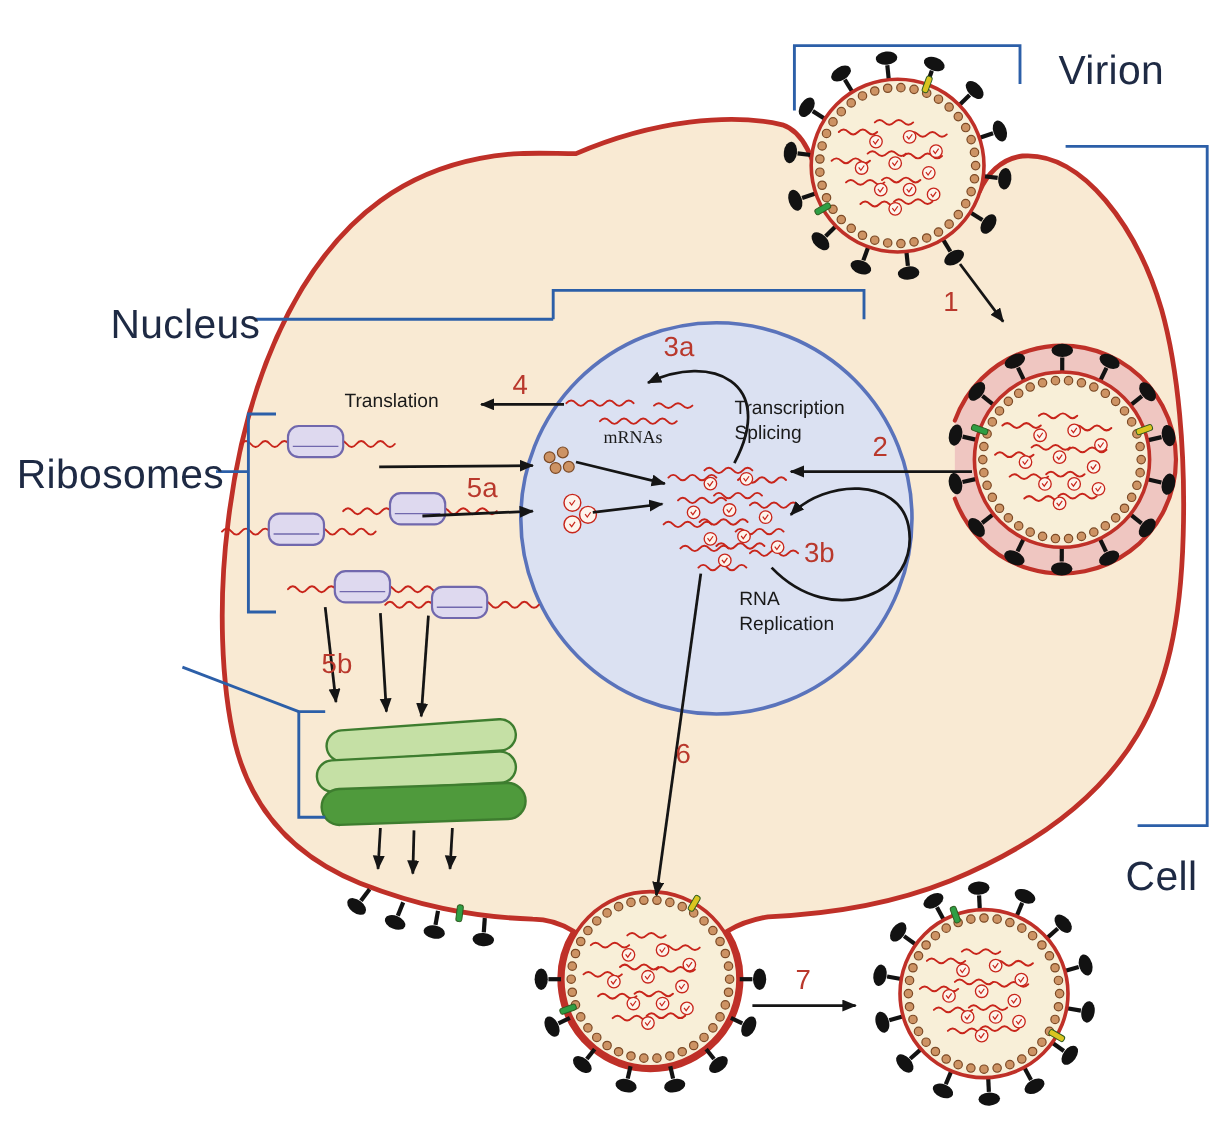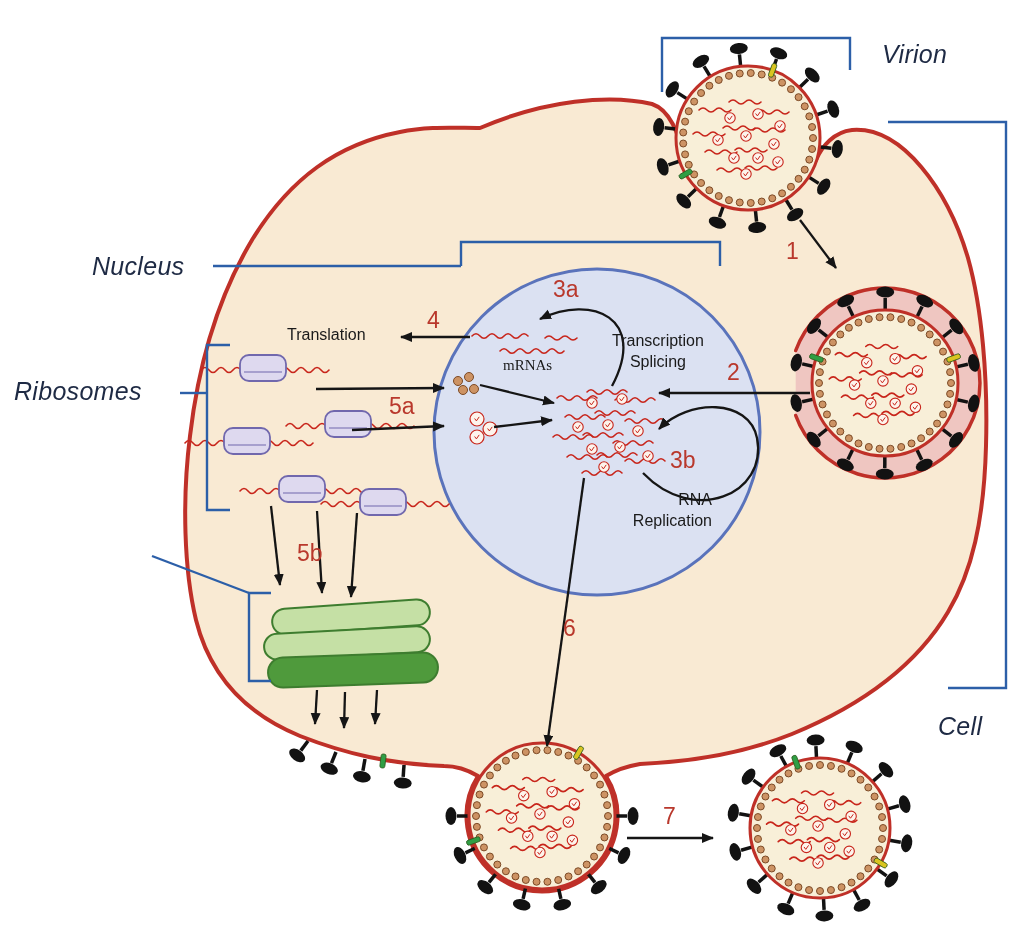--- a/index.html
+++ b/index.html
@@ -1,24 +1,24 @@
 <!DOCTYPE html>
 <html style="--step: #b9382c; --label: #1e2a44; --text: #1a1a1a;"><head>
 <meta charset="utf-8">
 <style>
   html,body{margin:0;padding:0;background:#ffffff;}
   .stage{position:relative;width:1024px;height:944px;background:#fff;overflow:hidden;
          font-family:"Liberation Sans",sans-serif;}
   .stage svg{position:absolute;left:0;top:0;}
   .lbl{position:absolute;white-space:pre-line;pointer-events:none;}
-  .big{font-size:25px;color:var(--label,#1e2a44);letter-spacing:.3px;font-style:italic;}
+  .big{font-size:34px;color:var(--label,#1e2a44);letter-spacing:.3px;}
   .ann{font-size:16px;color:var(--text,#1a1a1a);}
   .small{font-size:15px;color:var(--text,#1a1a1a);font-family:Liberation Serif, serif;}
-  .two{font-size:16px;color:var(--text,#1a1a1a);line-height:21px;text-align:center;}
-  .ctr{text-align:right;}
+  .two{font-size:16px;color:var(--text,#1a1a1a);line-height:21px;}
+  .ctr{text-align:left;}
   .step{position:absolute;font-size:23px;color:var(--step,#b9382c);}
   .golgi-lbl{line-height:31px;}
 </style>
 </head>
 <body>
 
 <div class="stage">
 
   <svg id="scene" width="1024" height="944" viewBox="0 0 1024 944">
       <defs>
@@ -547,16 +547,16 @@
 Splicing</div>
   <div class="lbl two ctr" style="left:616px;top:489px;width:96px">RNA
 Replication</div>
 
   <div class="step" style="left:786px;top:238px">1</div>
   <div class="step" style="left:727px;top:359px">2</div>
   <div class="step" style="left:553px;top:276px">3a</div>
   <div class="step" style="left:670px;top:447px">3b</div>
   <div class="step" style="left:427px;top:307px">4</div>
   <div class="step" style="left:389px;top:393px">5a</div>
-  <div class="step" style="left:297px;top:540px">5b</div>
+  <div class="step" style="left:268px;top:540px">5b</div>
   <div class="step" style="left:563px;top:615px">6</div>
   <div class="step" style="left:663px;top:803px">7</div>
 </div>
 
 </body></html>

